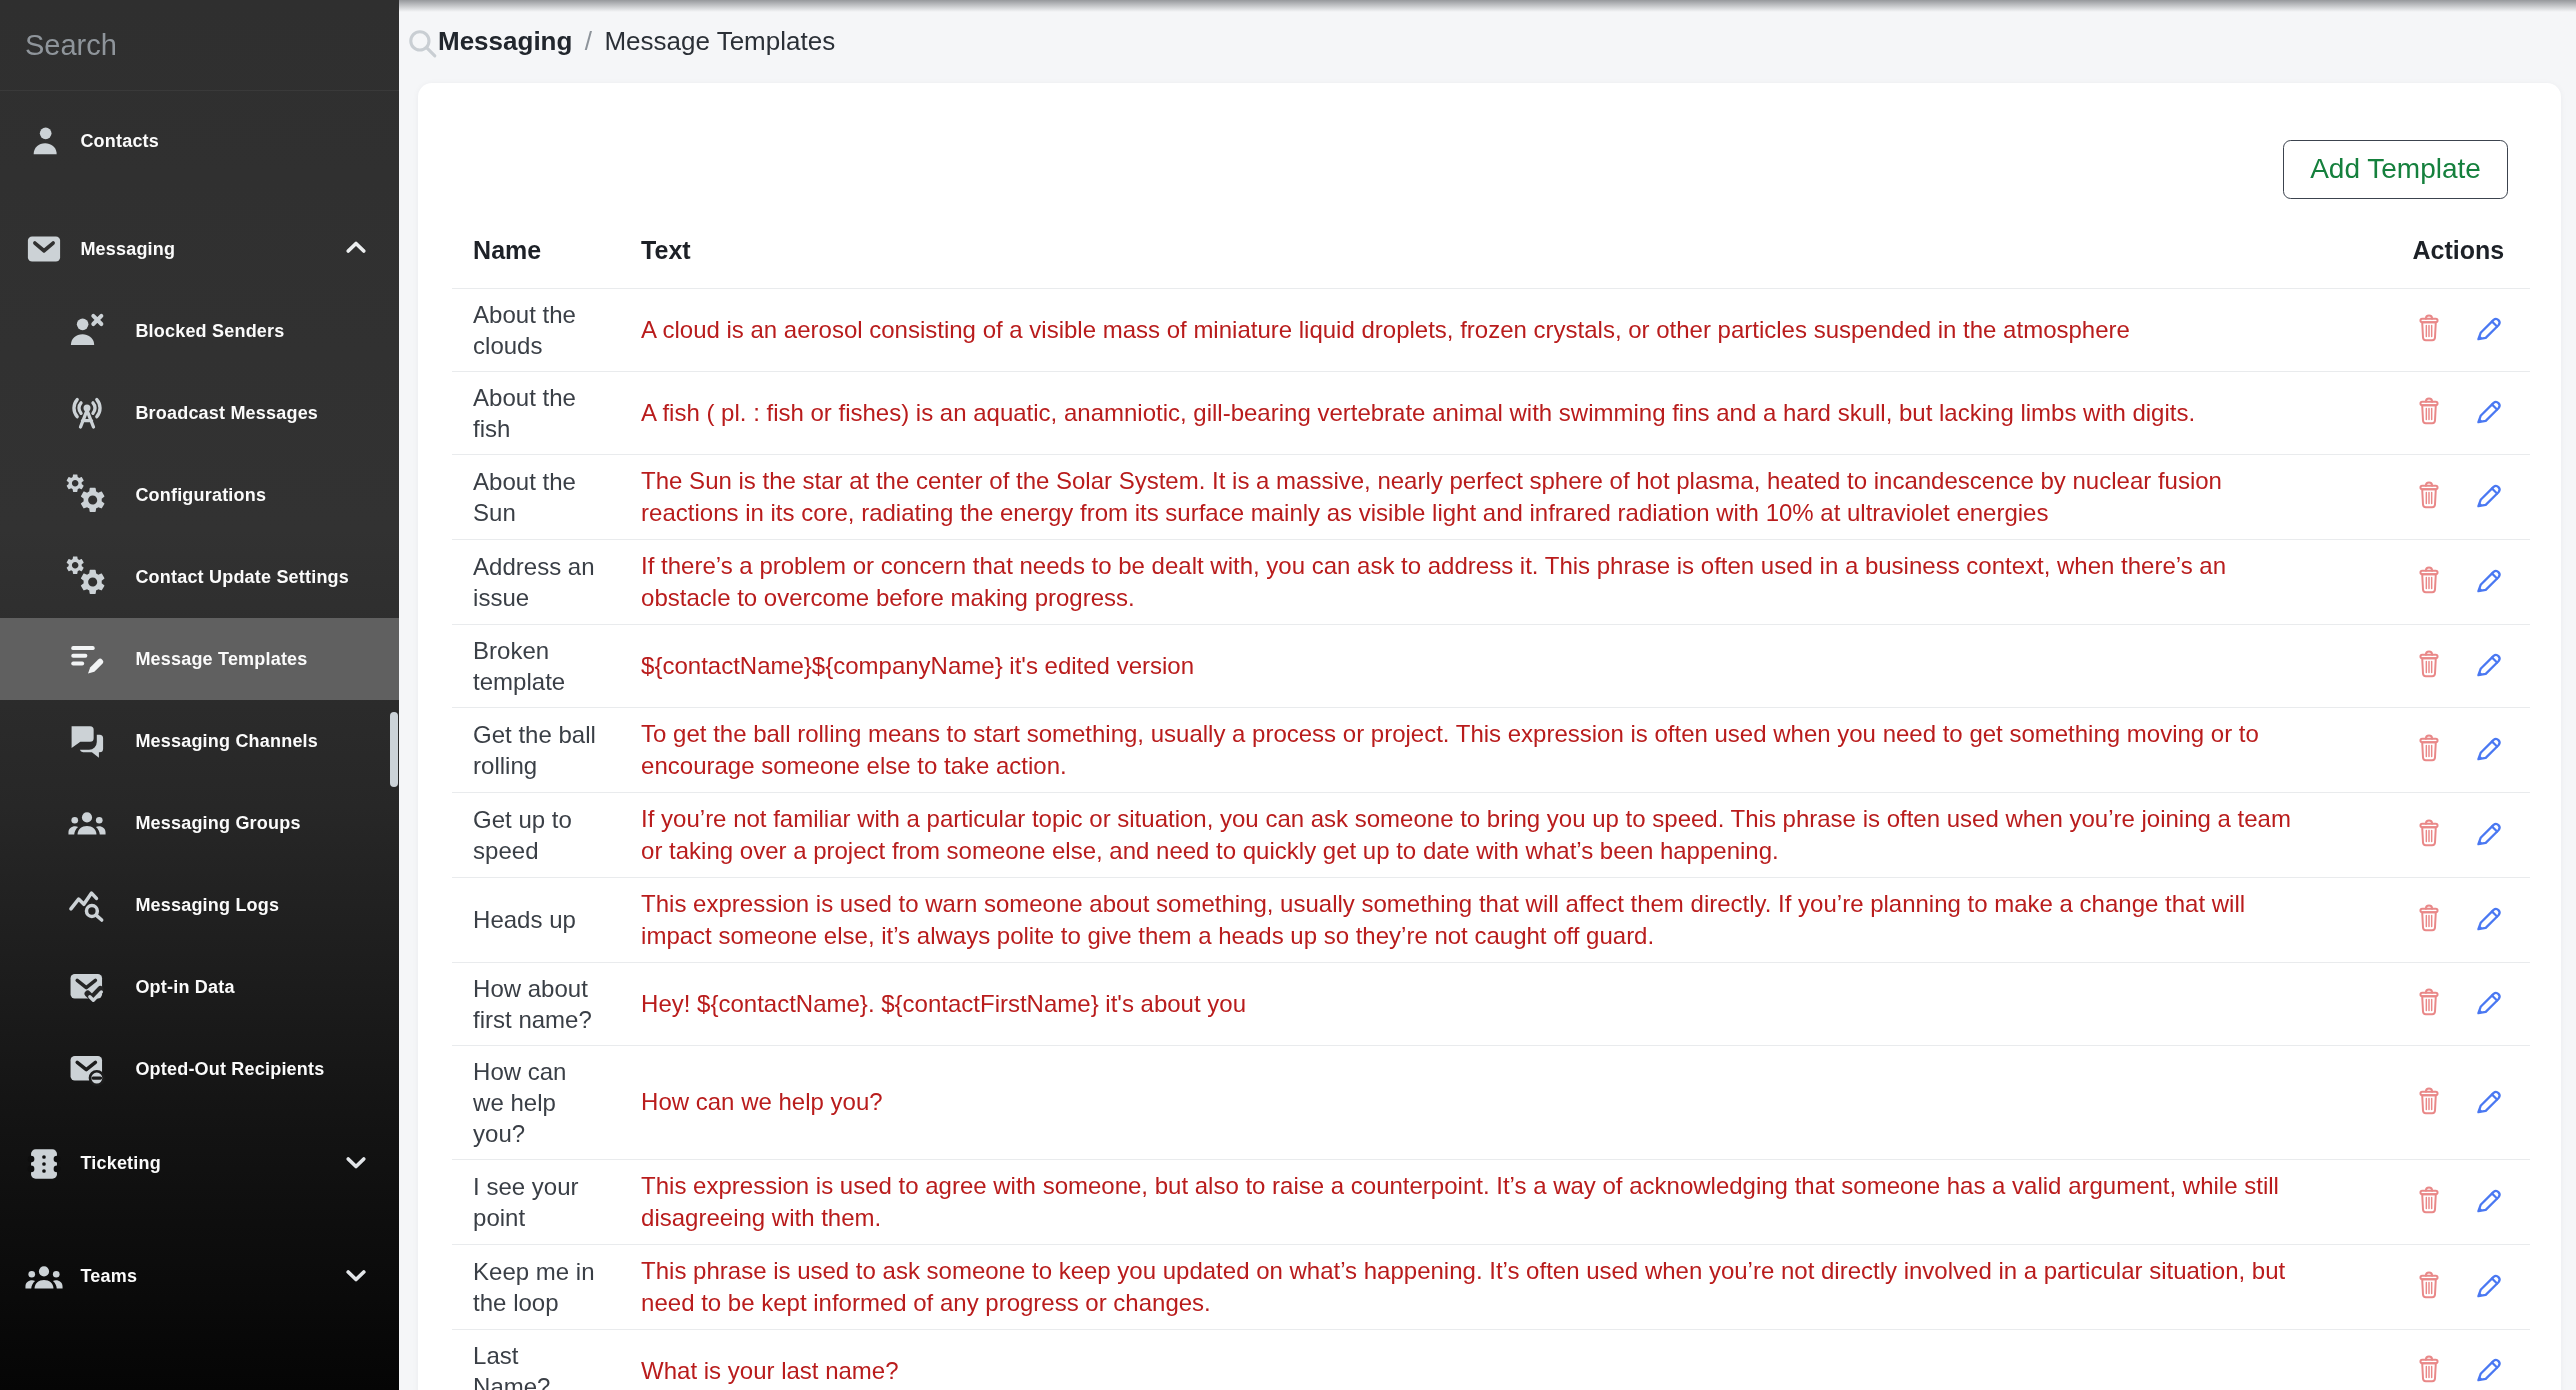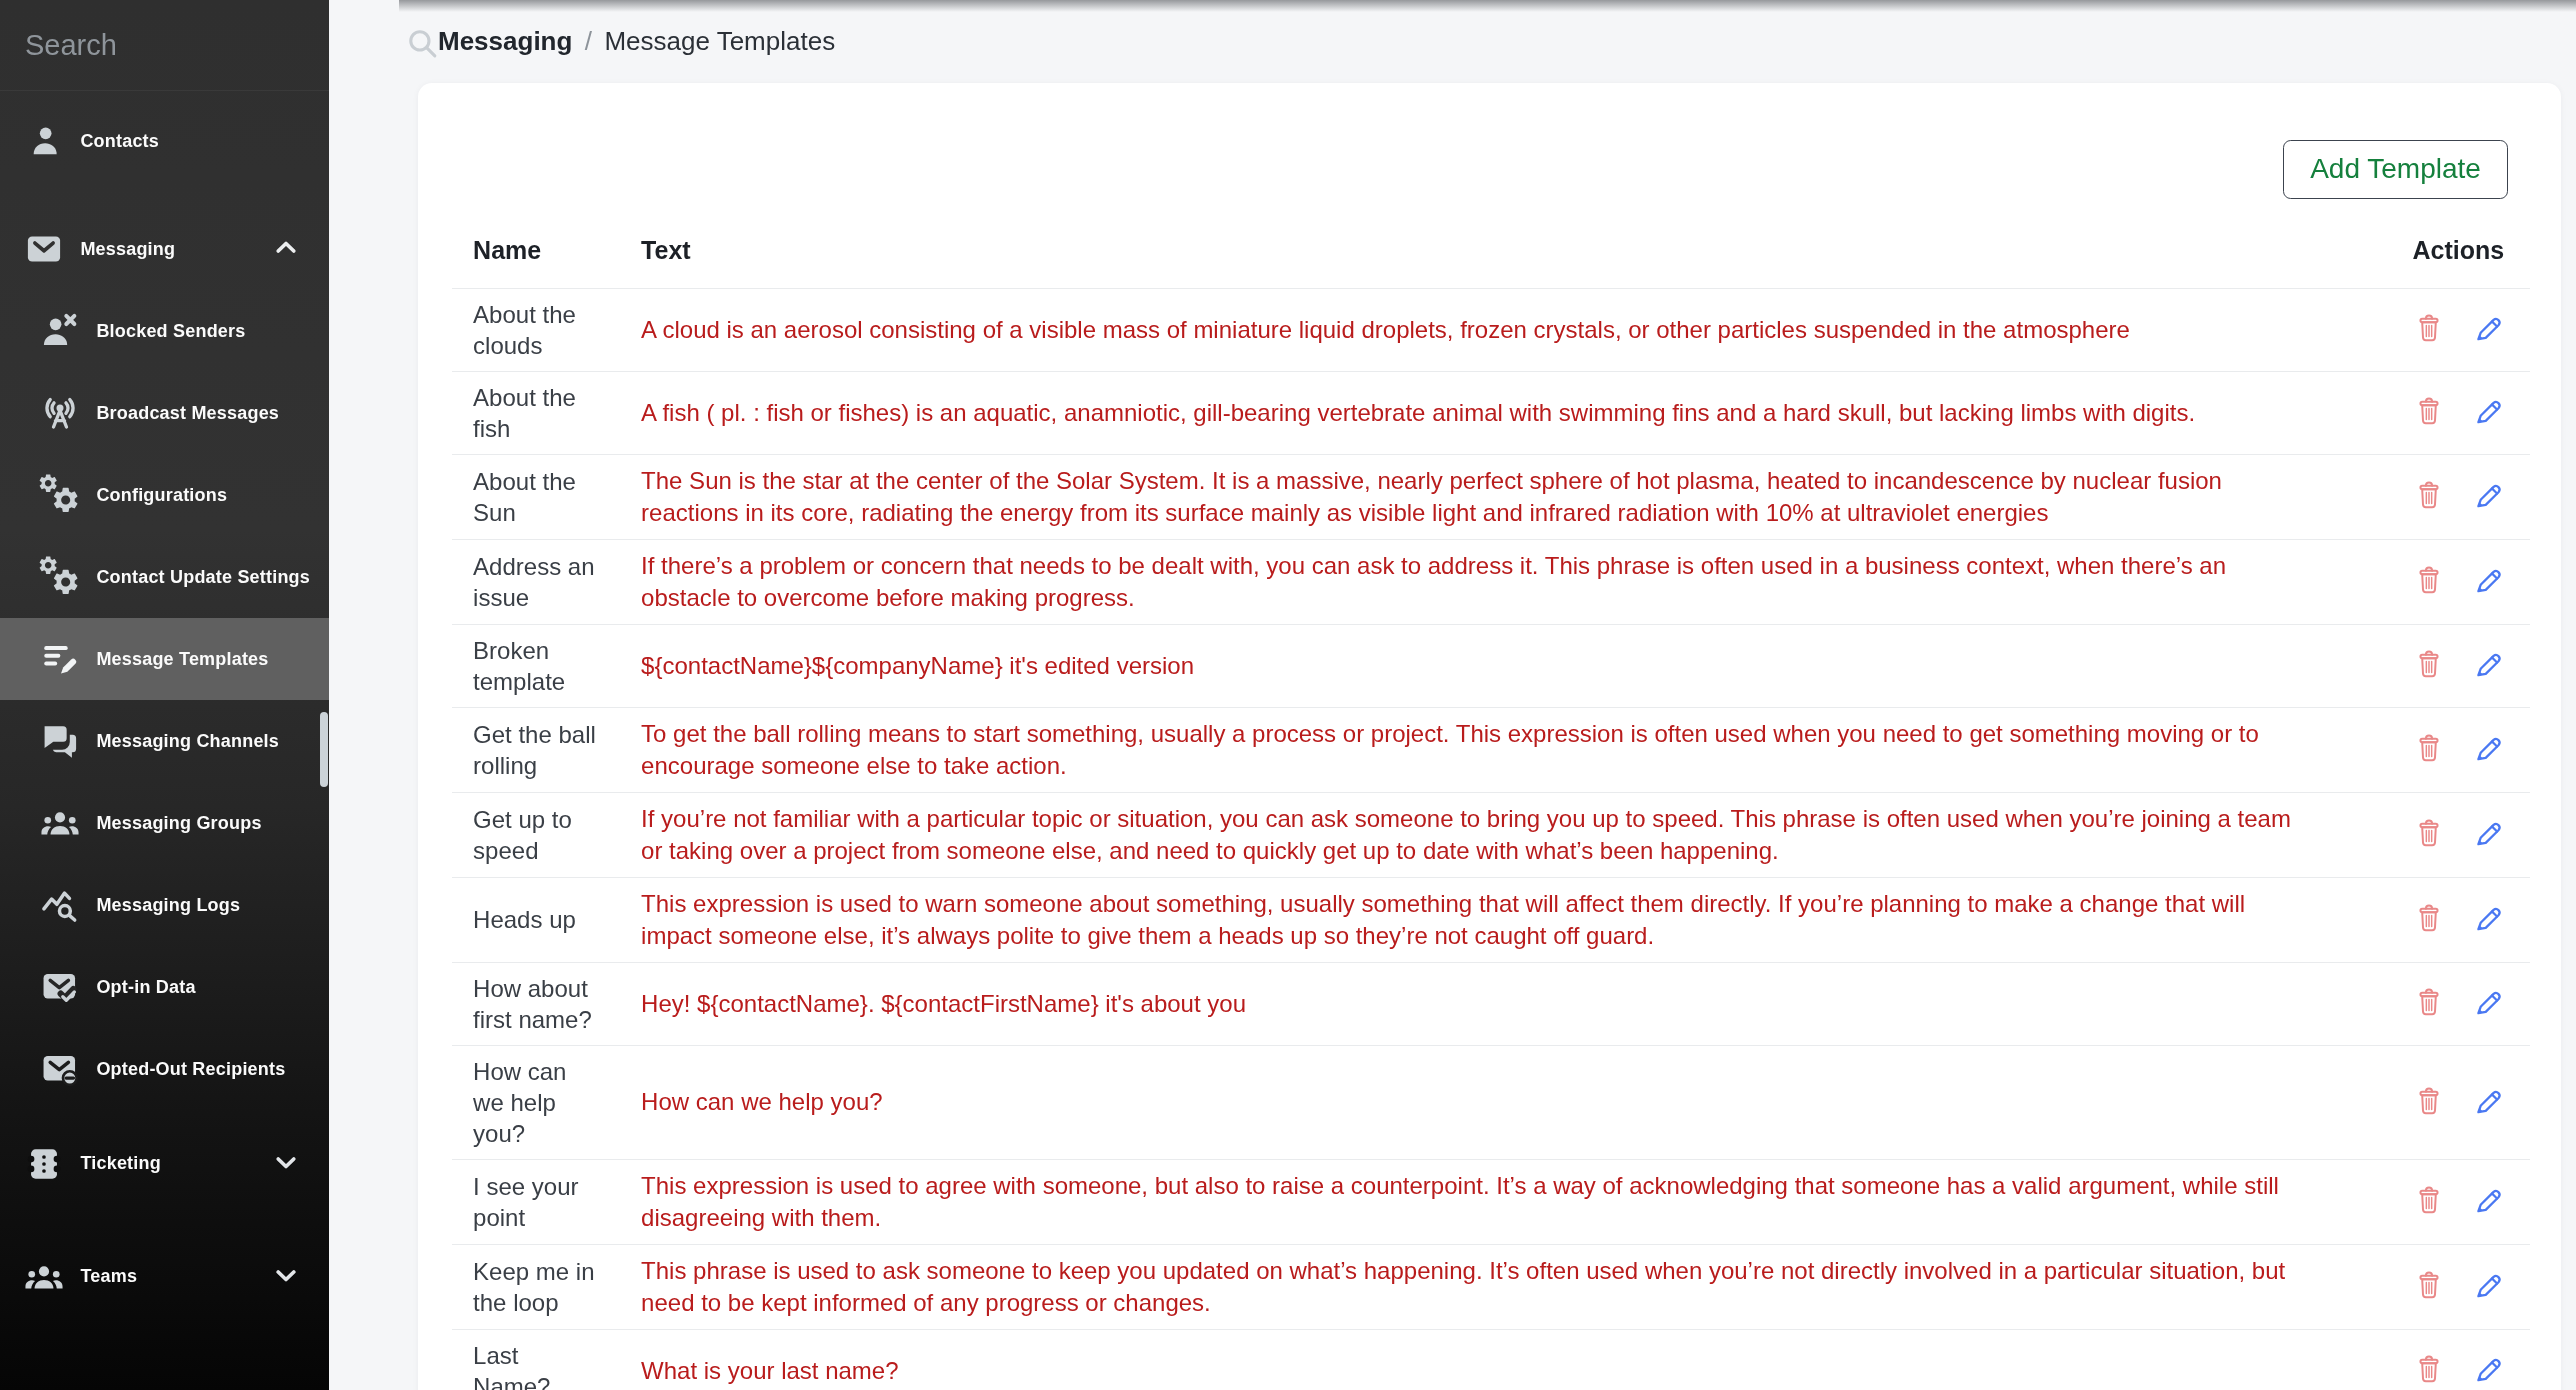--- a/index.html
+++ b/index.html
@@ -6,21 +6,21 @@
   html,body { margin:0; padding:0; }
   body {
     width:2576px; height:1391px; overflow:hidden;
     background:#f5f6f8;
     font-family:"Liberation Sans", sans-serif;
     position:relative;
   }
 
   
   .sidebar {
-    position:absolute; left:0; top:0; width:329px; height:1391px;
+    position:absolute; left:0; top:0; width:399px; height:1391px;
     background:linear-gradient(180deg,#2f2f2f 0%,#323232 38%,#272727 58%,#141414 80%,#050505 100%);
     z-index:3;
   }
   .search-row {
     height:91px; display:flex; align-items:center;
     padding:0 29px 0 23px;
     border-bottom:1.5px solid rgba(255,255,255,0.05);
   }
   .search-input {
     flex:1; background:transparent; border:none; outline:none;
@@ -34,21 +34,21 @@
     padding-left:20px; cursor:pointer;
   }
   .nav-item .ic {
     width:48px; height:45px; margin-right:12.4px; flex:0 0 48px;
     display:flex; align-items:center; justify-content:center;
   }
   .nav-item .lbl {
     color:#fbfbfb; font-size:18px; font-weight:600; letter-spacing:0.2px;
     white-space:nowrap;
   }
-  .nav-item.sub { padding-left:36px; }
+  .nav-item.sub { padding-left:63px;gap:12px; }
   .nav-item.selected { background:#606060; }
   .nav-item .chev { position:absolute; right:26px; top:50%; transform:translateY(-50%); }
   .group-messaging { margin-top:26px; }
   .group-ticketing { margin-top:12.4px; }
   .group-teams { margin-top:31px; }
   .sb-thumb {
     position:absolute; right:0.8px; top:712px; width:8.5px; height:75px;
     background:#ccd3d8; border-radius:4.6px;
   }
   svg.sbi { stroke-linecap:round; stroke-linejoin:round; }

